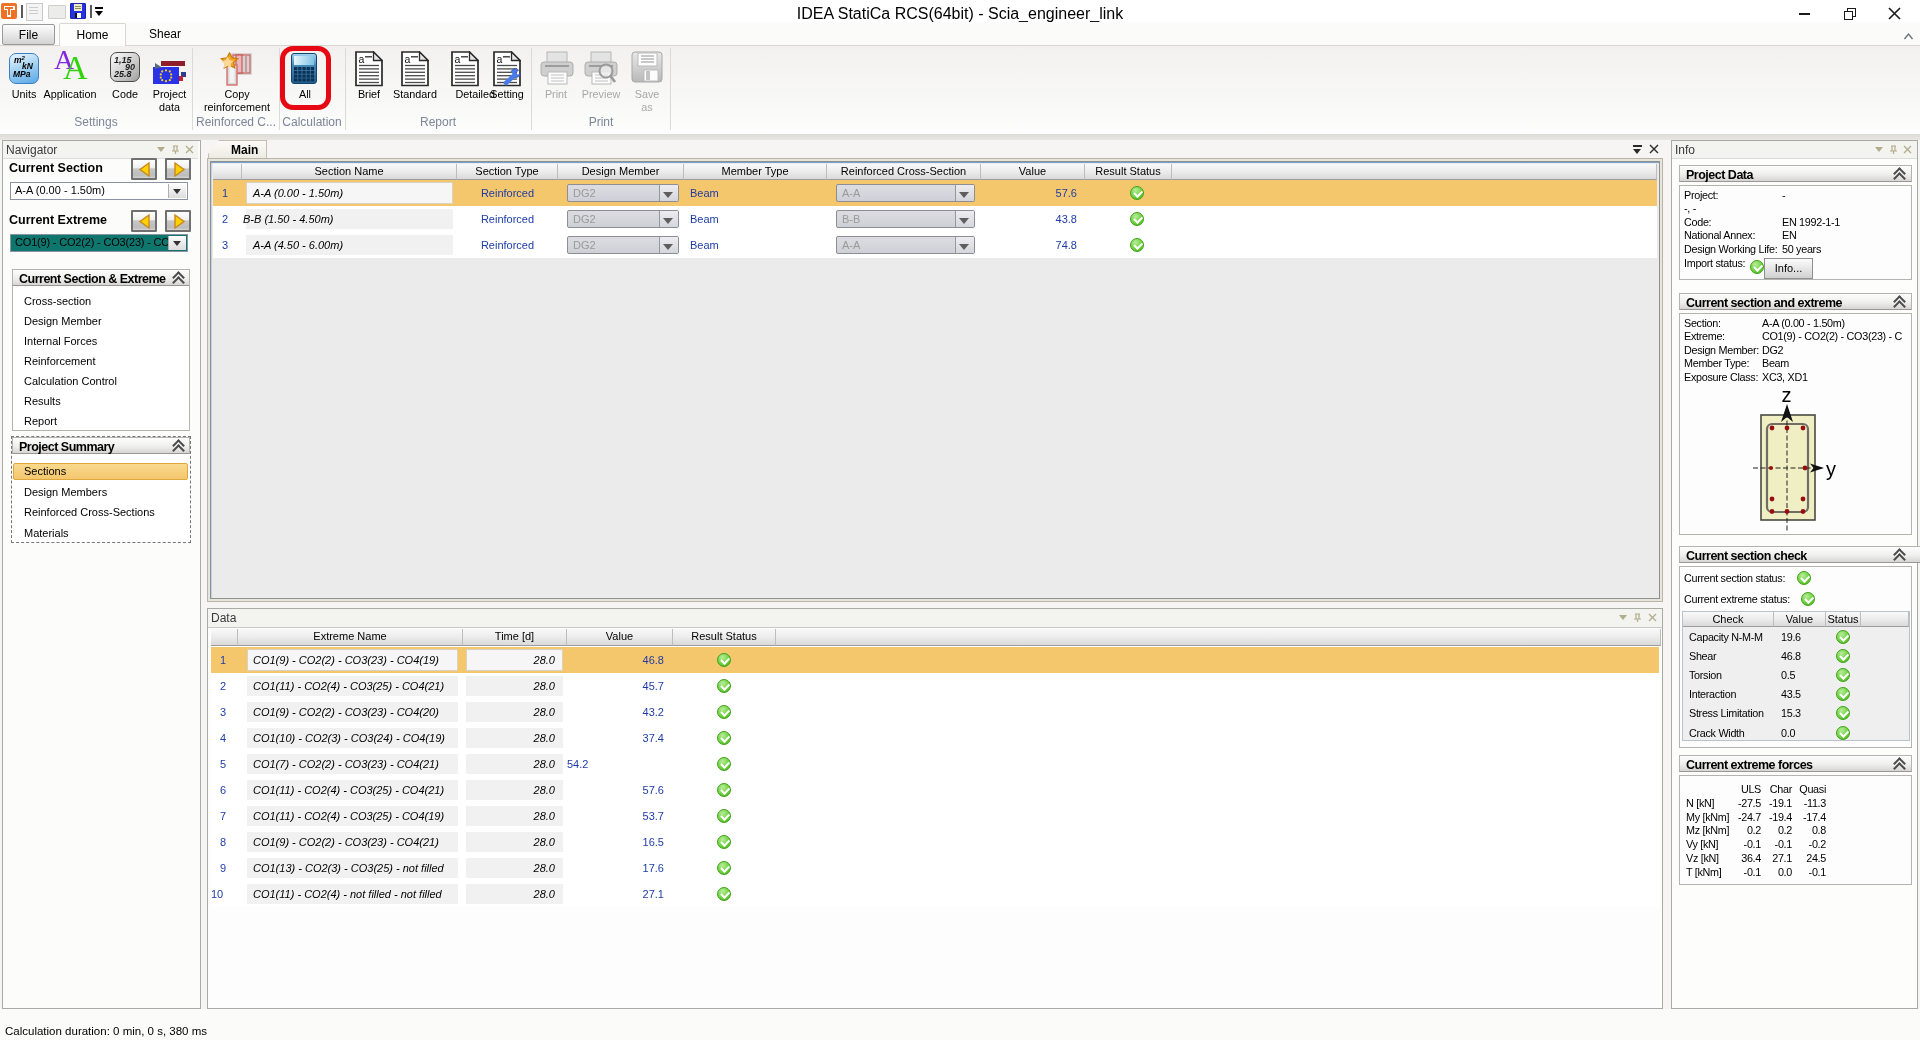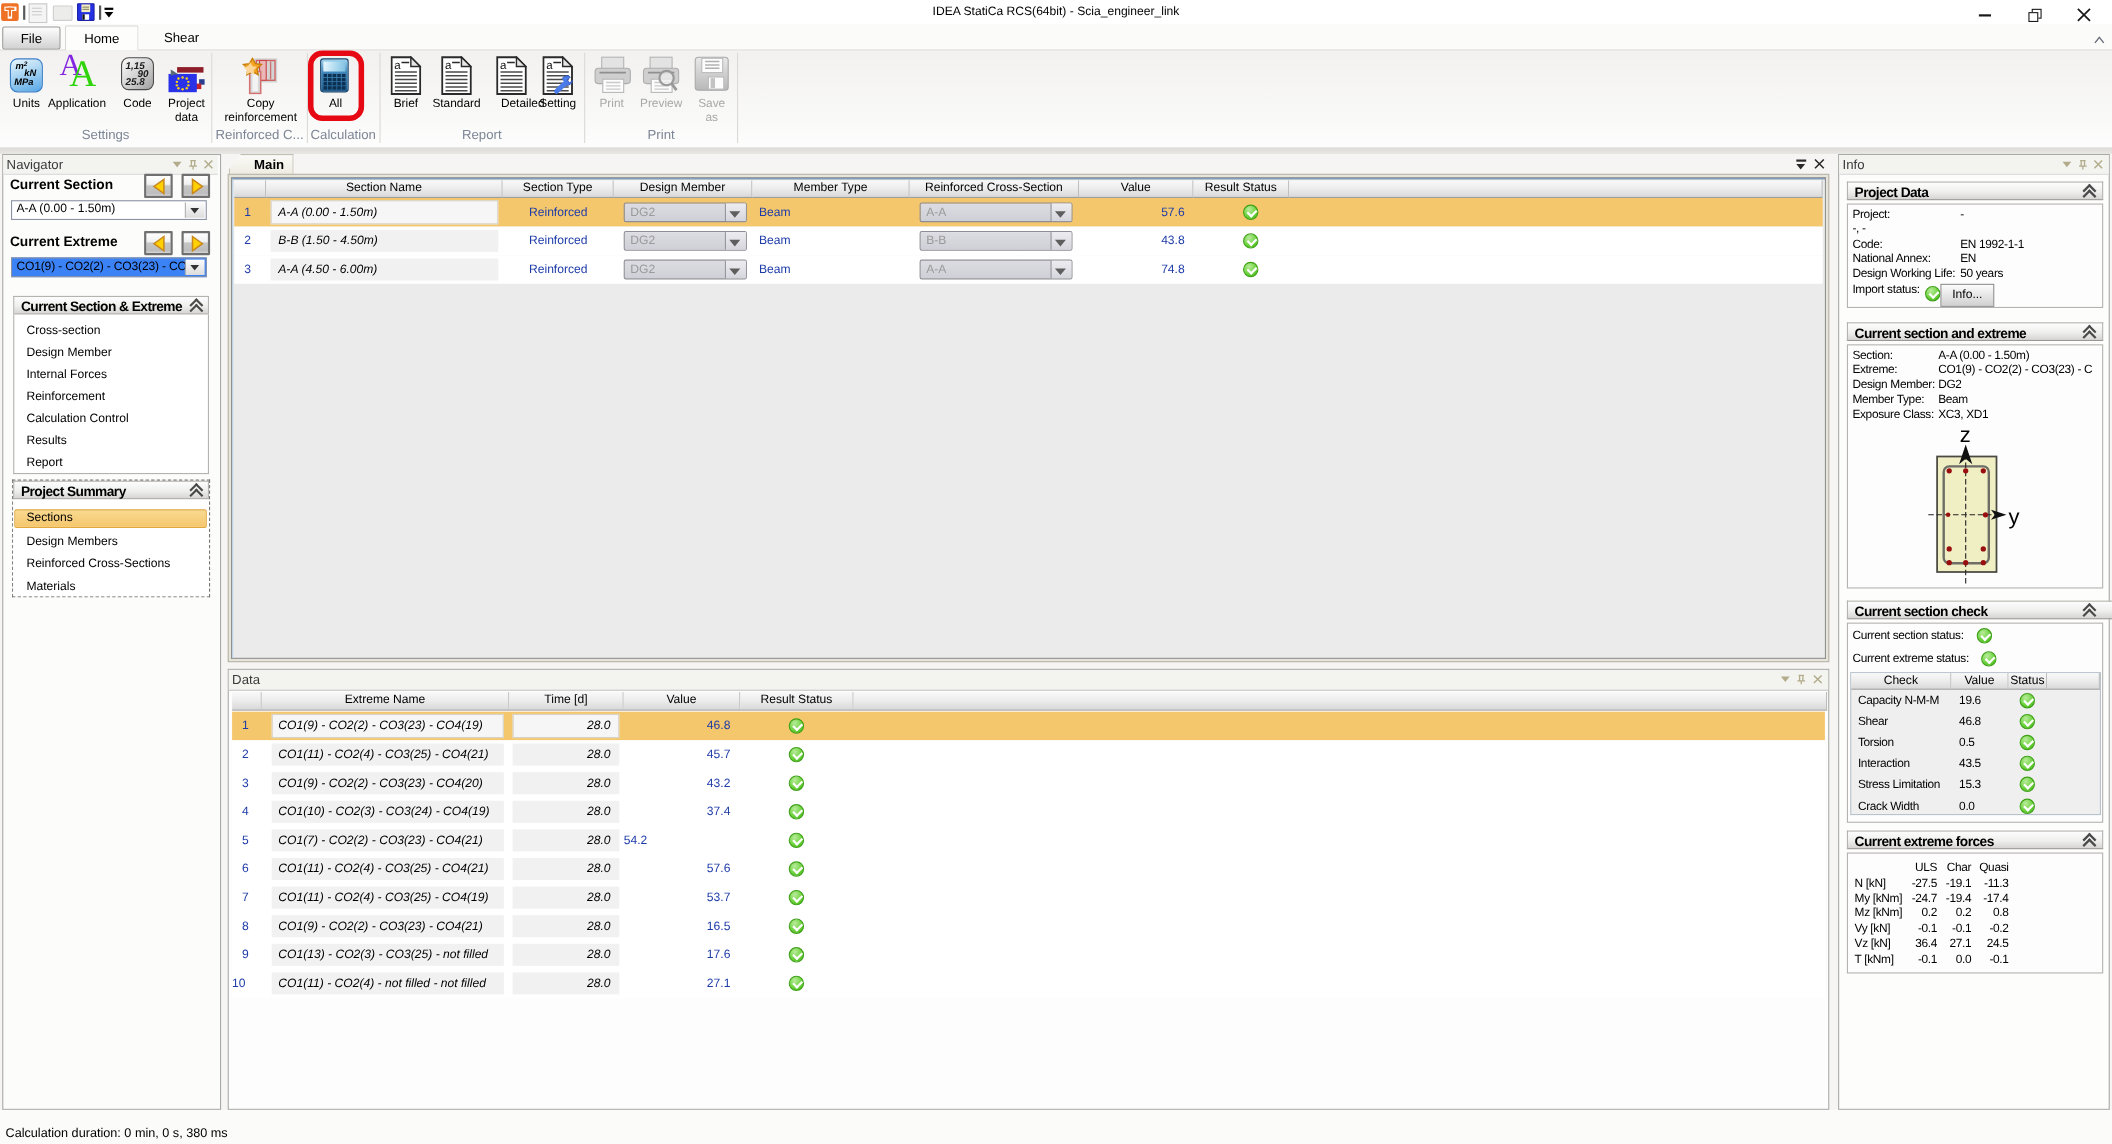--- a/index.html
+++ b/index.html
@@ -31,21 +31,21 @@
 .combo .btn{position:absolute;right:0;top:0;bottom:0;width:18px;
  background:linear-gradient(#ededf1,#d5d5dc);border-left:1px solid #97979e}
 .combo .btn:after{content:"";position:absolute;left:3px;top:7px;
  border-left:5.5px solid transparent;border-right:5.5px solid transparent;border-top:6px solid #5e5e5e}
 .dchev{position:absolute;width:9px;height:9px}
 .dchev:before{content:"";position:absolute;left:2px;top:0;
  border-left:4px solid transparent;border-right:4px solid transparent;border-top:5px solid #b2ac8a}
 </style></head><body>
 
 <div class="ab" style="left:0;top:0;width:1920px;height:22px;background:#fff"></div>
-<div class="ab" style="left:0;top:0;width:1920px;height:22px;text-align:center;font-size:11px;padding-top:5px">IDEA StatiCa RCS(64bit) - Scia_engineer_link</div>
+<div class="ab" style="left:0;top:0;width:1920px;height:22px;text-align:center;font-size:16px;padding-top:5px">IDEA StatiCa RCS(64bit) - Scia_engineer_link</div>
 <div class="ab" style="left:1px;top:3px;width:16px;height:16px;background:#ee7125;border-radius:2px">
  <div class="ab" style="left:2.5px;top:2.5px;width:11px;height:4.5px;background:#fff"></div>
  <div class="ab" style="left:5.8px;top:2.5px;width:4.4px;height:11px;background:#fff"></div>
  <div class="ab" style="left:3.8px;top:3.8px;width:8.4px;height:2px;background:#ee7125"></div>
  <div class="ab" style="left:7.1px;top:3.8px;width:1.8px;height:8.4px;background:#ee7125"></div>
   </div>
 <div class="ab" style="left:21px;top:5px;width:1.5px;height:13px;background:#5a5a5a"></div>
 <div class="ab" style="left:26px;top:3px;width:15px;height:16px;background:#f4f4f4;border:1px solid #c9c9c9">
  <div class="ab" style="left:2px;top:3px;width:9px;height:1px;background:#ccc"></div>
  <div class="ab" style="left:2px;top:6px;width:9px;height:1px;background:#ccc"></div>
@@ -309,21 +309,21 @@
 <div class="ab" style="left:131px;top:210px;width:26px;height:22px;border:2px solid #707070;border-radius:1px;background:linear-gradient(#ffffff,#f0f0f0 42%,#c6c6c6 50%,#bdbdbd 88%,#d6d6d6);box-sizing:border-box">
 <svg class="ab" style="left:0px;top:-1px" width="22" height="21" viewBox="0 0 22 21">
       <path d="M16 4 L7 10.5 L16 17 Z" fill="#ffd103" stroke="#c8881c" stroke-width="1.4"></path>
     </svg>
   </div>
 <div class="ab" style="left:165px;top:210px;width:26px;height:22px;border:2px solid #707070;border-radius:1px;background:linear-gradient(#ffffff,#f0f0f0 42%,#c6c6c6 50%,#bdbdbd 88%,#d6d6d6);box-sizing:border-box">
 <svg class="ab" style="left:0px;top:-1px" width="22" height="21" viewBox="0 0 22 21">
       <path d="M8 4 L17 10.5 L8 17 Z" fill="#ffd103" stroke="#c8881c" stroke-width="1.4"></path>
     </svg>
   </div>
-<div class="ab" style="left:10px;top:234px;width:178px;height:18px;border:1px solid #8a92a4;background:#3b82f6;box-sizing:border-box">
+<div class="ab" style="left:10px;top:234px;width:178px;height:18px;border:1px solid #8a92a4;background:#0f766e;box-sizing:border-box">
 <div class="ab" style="left:4px;top:1px;white-space:nowrap;overflow:hidden;width:158px;letter-spacing:-0.18px">CO1(9) - CO2(2) - CO3(23) - CO</div>
 <div class="ab" style="right:1px;top:1px;width:17px;height:14px;background:linear-gradient(#fcfcfc,#dcdcdc);border-left:1px solid #b0b0b0">
 <div class="ab" style="left:4px;top:5px;border-left:4.5px solid transparent;border-right:4.5px solid transparent;border-top:5px solid #333"></div>
     </div>
   </div>
 <div class="ghead" style="left:12px;top:269px;width:178px">Current Section &amp; Extreme</div>
 <div class="chev" style="left:174px;top:272px"></div>
 <div class="ab" style="left:12px;top:286px;width:178px;height:145px;border:1px solid #b5b3af;border-top:none;background:#fff;box-sizing:border-box"></div>
 <div class="ab" style="left:24px;top:295px">Cross-section</div>
 <div class="ab" style="left:24px;top:315px">Design Member</div>
@@ -373,21 +373,21 @@
 <div class="ab navy" style="left:690px;top:187px">Beam</div>
 <div class="combo" style="left:836px;top:184px;width:139px">
     <span class="tx">A-A</span>
     <span class="btn"></span>
   </div>
 <div class="ab navy" style="left:981px;top:187px;width:96px;text-align:right">57.6</div>
 <div class="chk" style="left:1130px;top:186px"></div>
 <div class="ab" style="left:213px;top:206px;width:1444px;height:26px;background:#fff"></div>
 <div class="ab" style="left:246px;top:209px;width:207px;height:20px;background:#f1f1f1"></div>
 <div class="ab navy" style="left:213px;top:213px;width:24px;text-align:center">2</div>
-<div class="ab i" style="left:253px;top:213px">B-B (1.50 - 4.50m)</div>
+<div class="ab i" style="left:243px;top:213px">B-B (1.50 - 4.50m)</div>
 <div class="ab navy" style="left:457px;top:213px;width:101px;text-align:center">Reinforced</div>
 <div class="combo" style="left:567px;top:210px;width:112px">
     <span class="tx">DG2</span>
     <span class="btn"></span>
   </div>
 <div class="ab navy" style="left:690px;top:213px">Beam</div>
 <div class="combo" style="left:836px;top:210px;width:139px">
     <span class="tx">B-B</span>
     <span class="btn"></span>
   </div>

